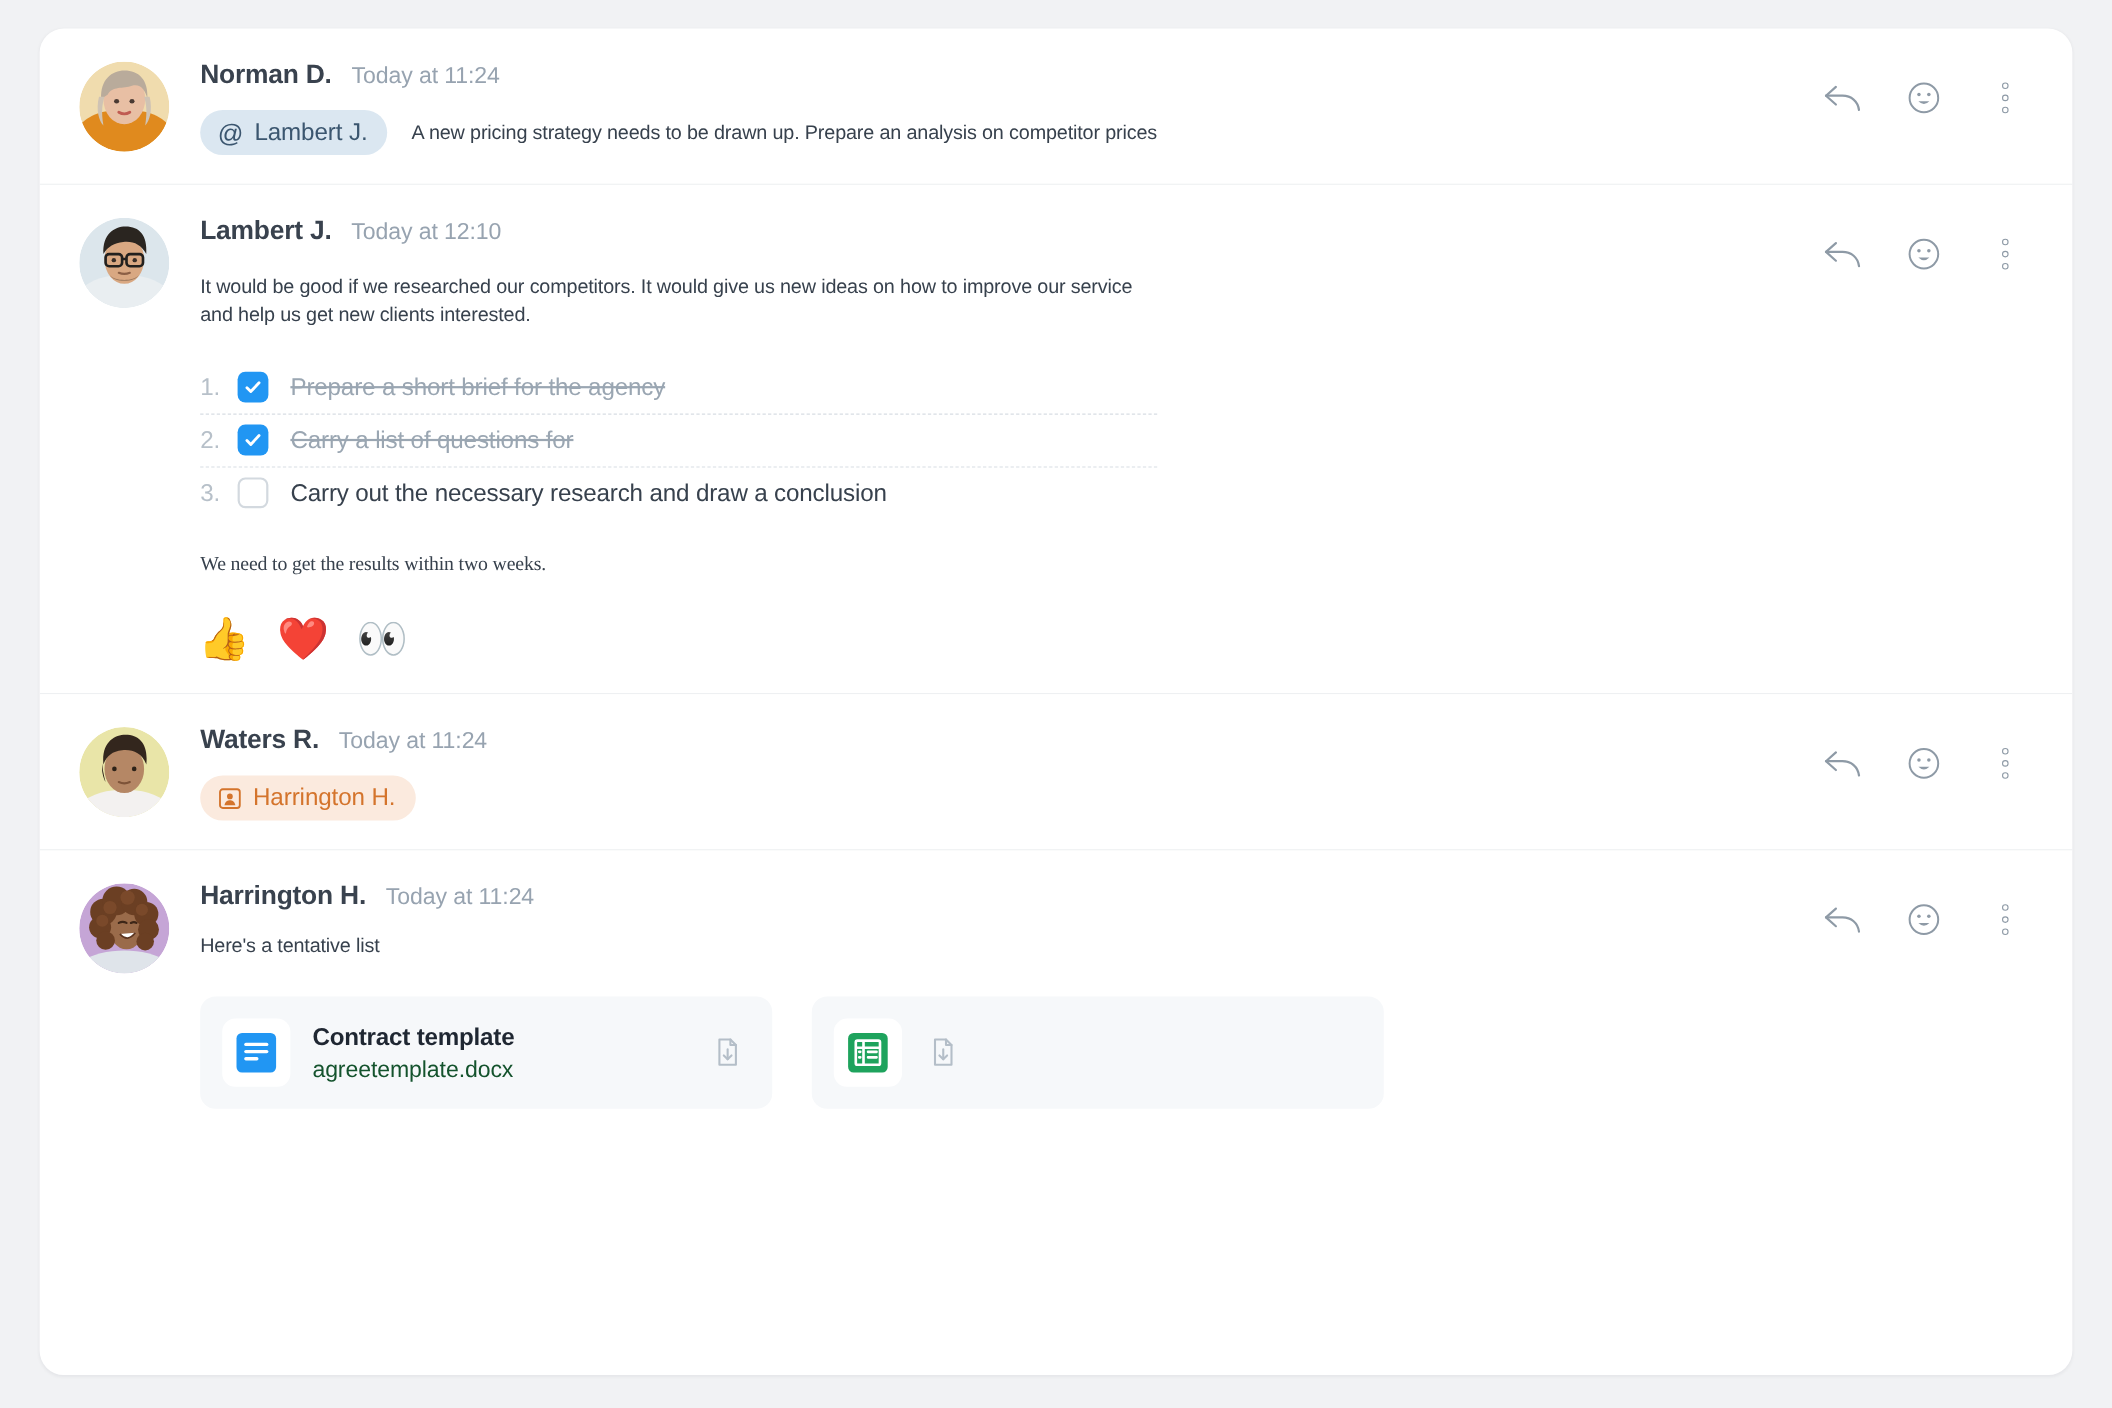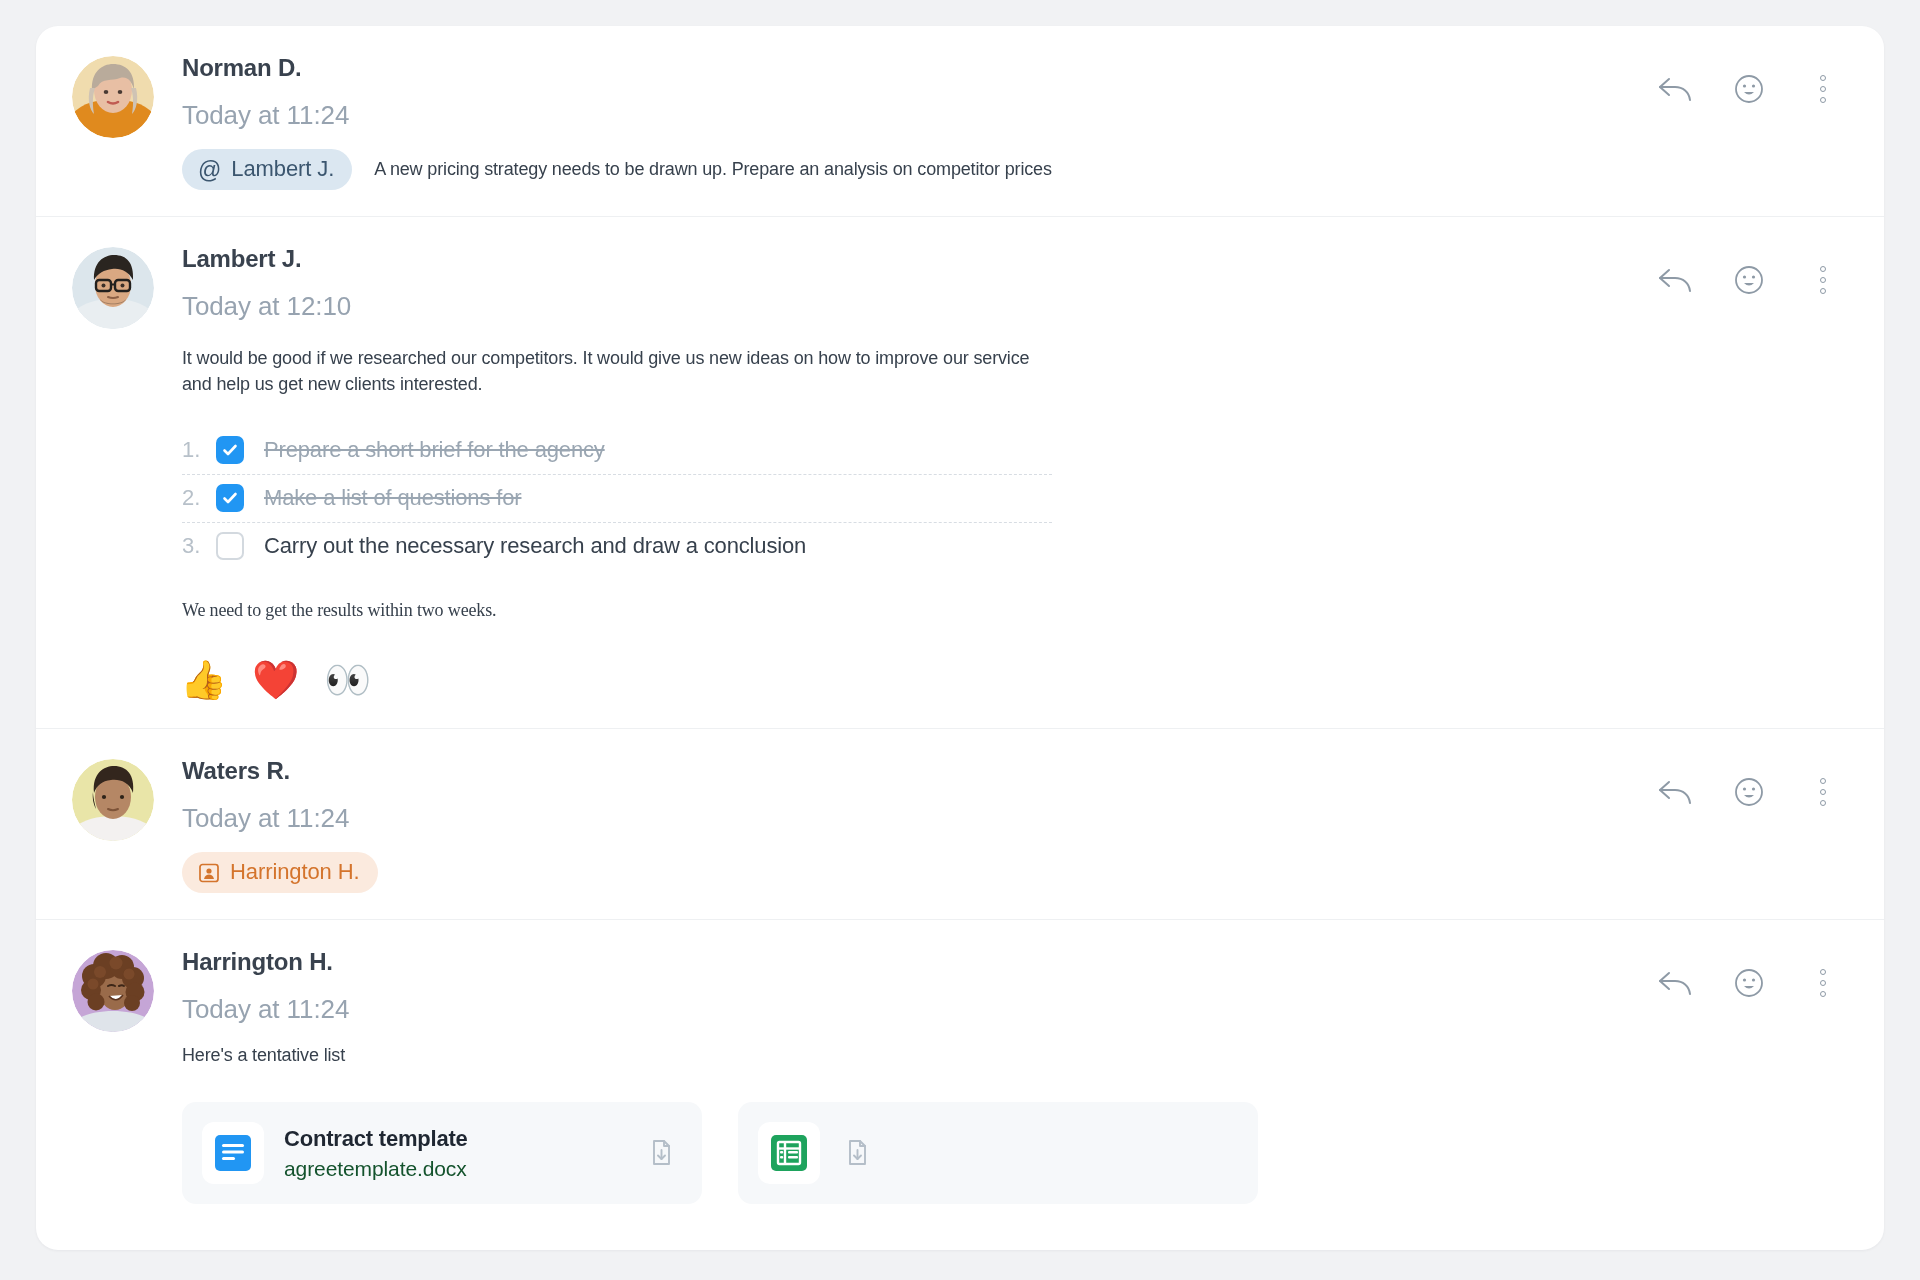--- a/index.html
+++ b/index.html
@@ -61,30 +61,29 @@
     min-width: 0;
     padding-left: 14px;
     padding-right: 240px;
   }
 
   .msg-header {
     display: flex;
     align-items: baseline;
     gap: 18px;
     margin-bottom: 18px;
-    flex-direction: column;
   }
   .author {
     font-size: 24px;
     font-weight: 700;
     color: #39424e;
     letter-spacing: -0.2px;
   }
   .timestamp {
-    font-size: 26px;
+    font-size: 21px;
     font-weight: 400;
     color: #97a3b0;
     letter-spacing: -0.1px;
   }
 
   .msg-line {
     font-size: 18px;
     line-height: 1.42;
     color: #37414d;
     letter-spacing: -0.15px;
@@ -390,21 +389,21 @@
             <span class="check-label done">Prepare a short brief for the agency</span>
           </div>
 
           <div class="check-row sep">
             <span class="check-num">2.</span>
             <span class="checkbox on">
               <svg viewBox="0 0 18 18" fill="none" stroke="#ffffff" stroke-width="2.6" stroke-linecap="round" stroke-linejoin="round">
                   <path d="M3.5 9.5 L7 13 L14.5 5"></path>
                 </svg>
             </span>
-            <span class="check-label done">Make a list of questions for</span>
+            <span class="check-label done">Carry a list of questions for</span>
           </div>
 
           <div class="check-row">
             <span class="check-num">3.</span>
             <span class="checkbox off"></span>
             <span class="check-label">Carry out the necessary research and draw a conclusion</span>
           </div>
         </div>
 
         <div class="msg-line post-note">We need to get the results within two weeks.</div>

